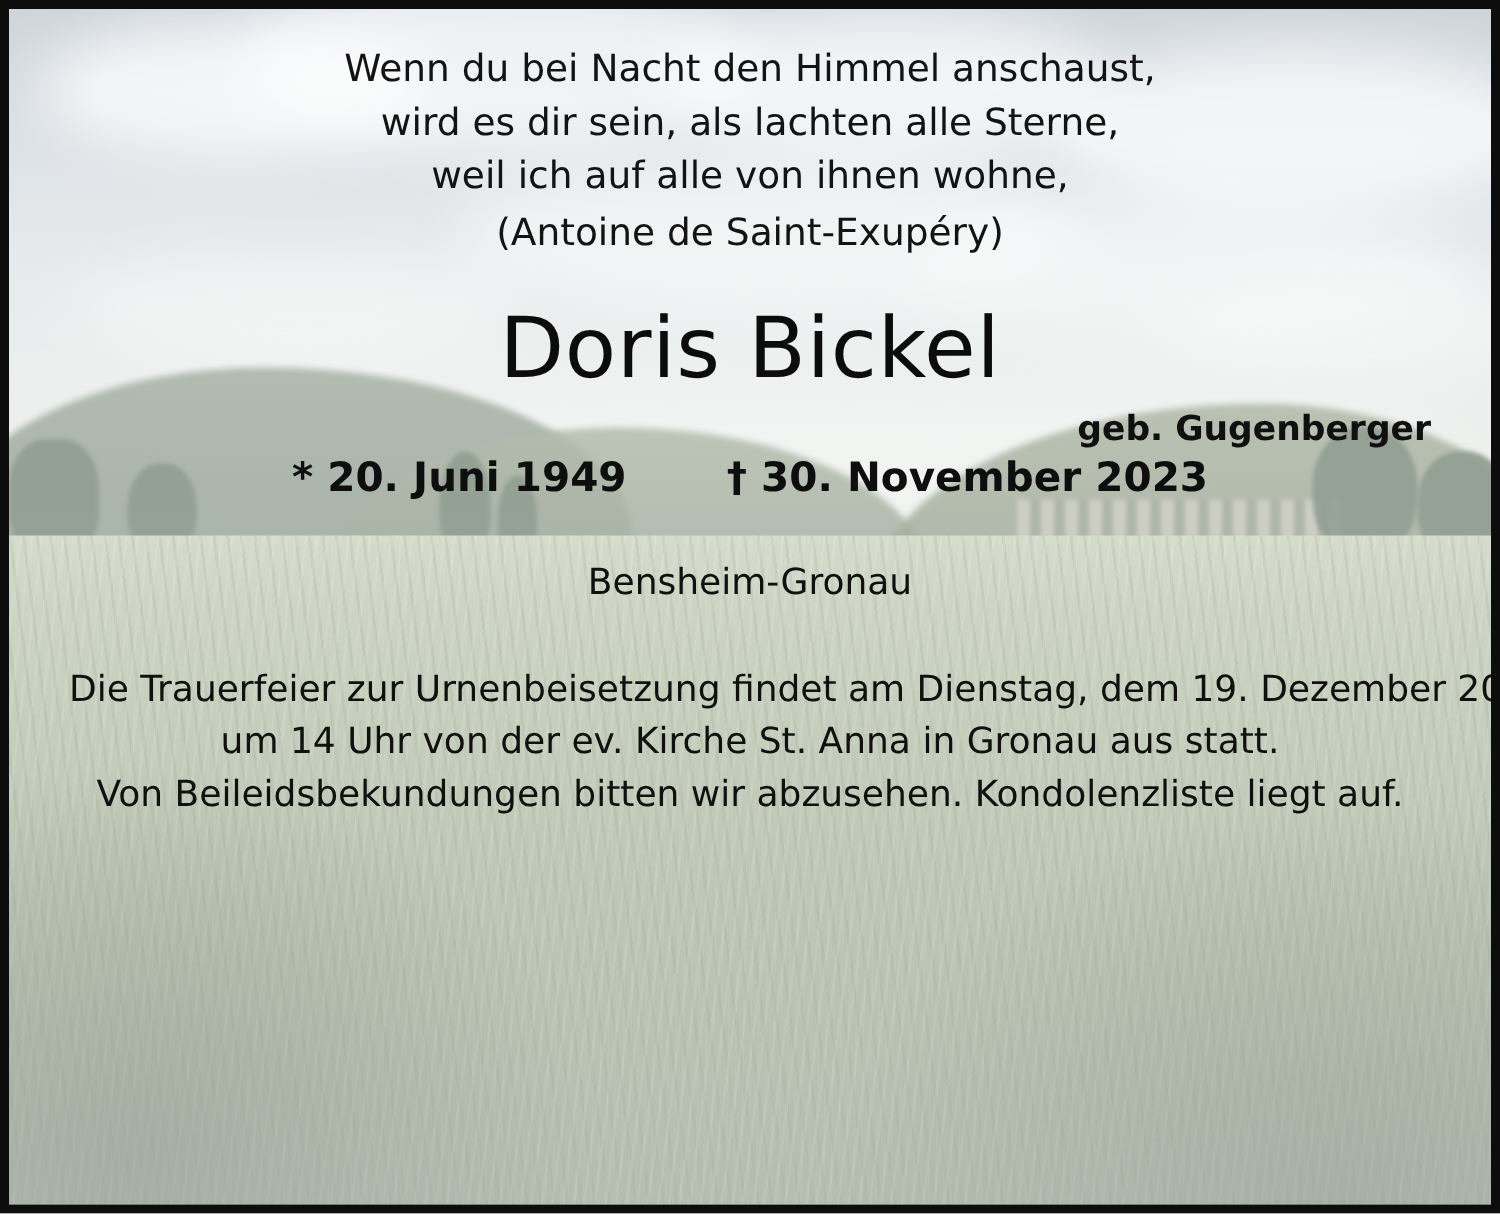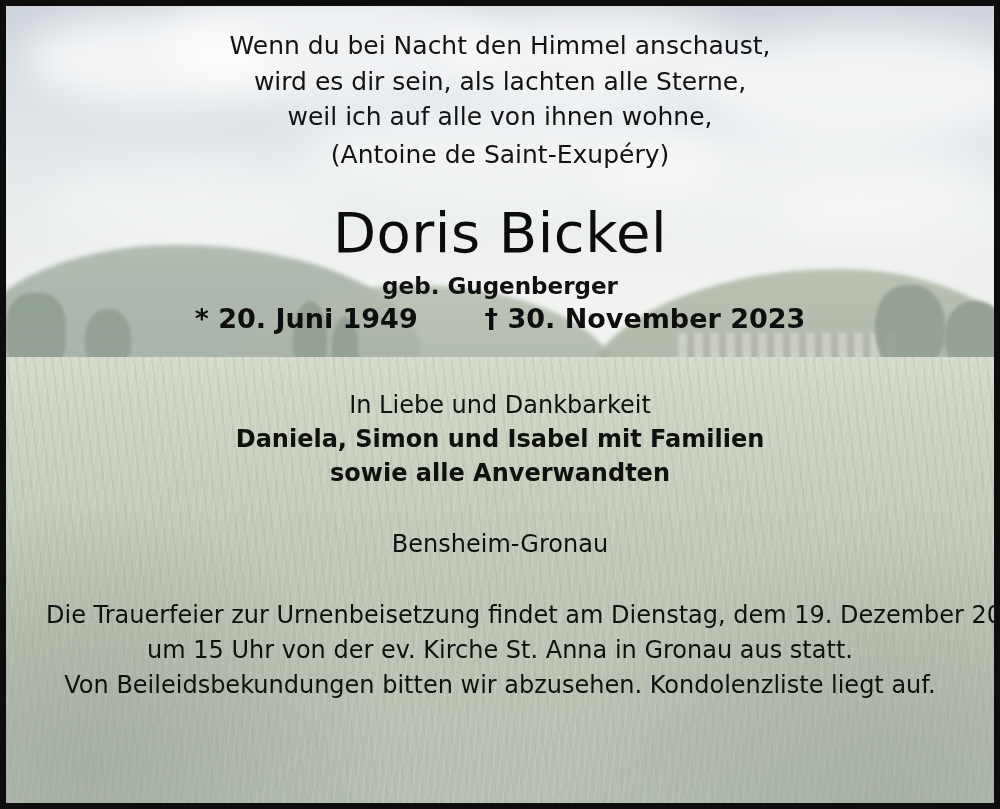--- a/index.html
+++ b/index.html
@@ -193,20 +193,21 @@
     font-size: 56px;
     letter-spacing: 0.5px;
     color: #0c0c0c;
     font-weight: 400;
   }
   .maiden {
     margin-top: 8px;
     font-size: 23px;
     font-weight: bold;
     color: #101010;
+    text-align: right;
   }
   .dates {
     margin-top: 4px;
     font-size: 27px;
     font-weight: bold;
     color: #0e0e0e;
   }
   .dates .sep { display: inline-block; width: 48px; }
 
   .dedication {
@@ -272,28 +273,23 @@
 
     <div class="name">Doris Bickel</div>
     <div class="maiden">geb. Gugenberger</div>
 
     <div class="dates">
       <span>* 20. Juni 1949</span>
       <span class="sep"></span>
       <span>† 30. November 2023</span>
     </div>
 
-    <div class="dedication">
-      <div>In Liebe und Dankbarkeit</div>
-      <div class="bold">Daniela, Simon und Isabel mit Familien</div>
-      <div class="bold">sowie alle Anverwandten</div>
-    </div>
 
     <div class="place">Bensheim-Gronau</div>
 
     <div class="details">
       <div>Die Trauerfeier zur Urnenbeisetzung findet am Dienstag, dem 19. Dezember 2023,</div>
-      <div>um 15 Uhr von der ev. Kirche St. Anna in Gronau aus statt.</div>
+      <div>um 14 Uhr von der ev. Kirche St. Anna in Gronau aus statt.</div>
       <div>Von Beileidsbekundungen bitten wir abzusehen. Kondolenzliste liegt auf.</div>
     </div>
 
   </div>
 </div>
 
 </body></html>

